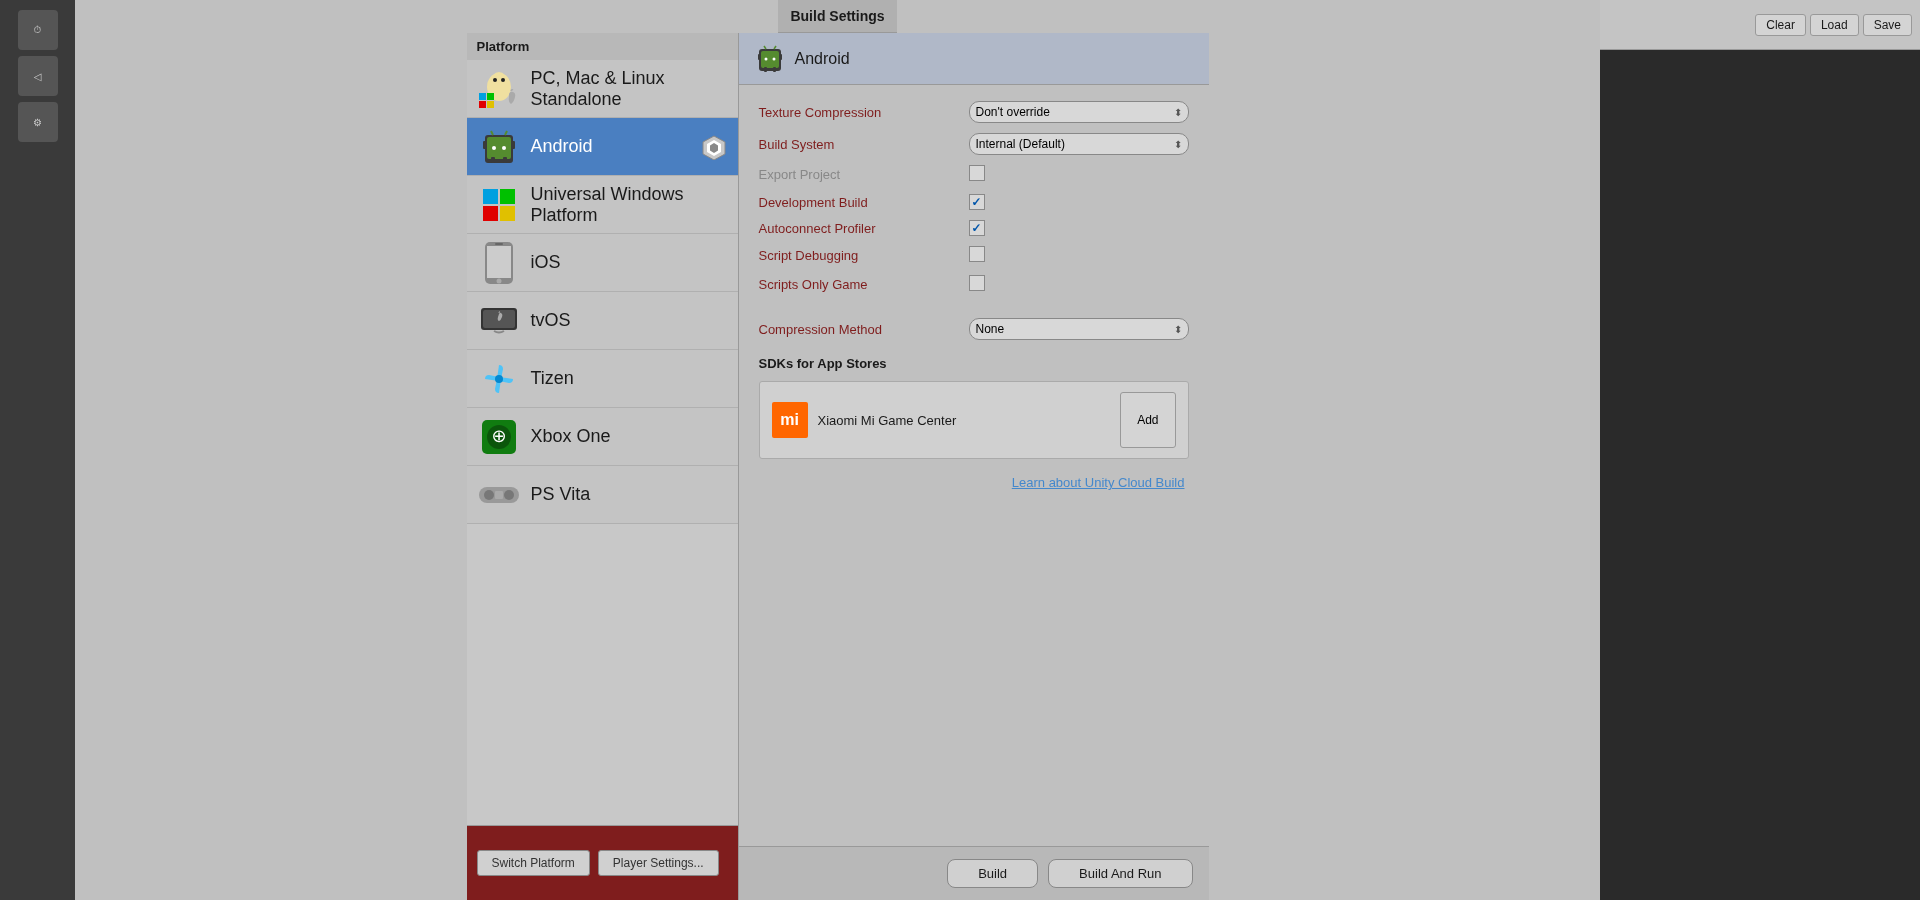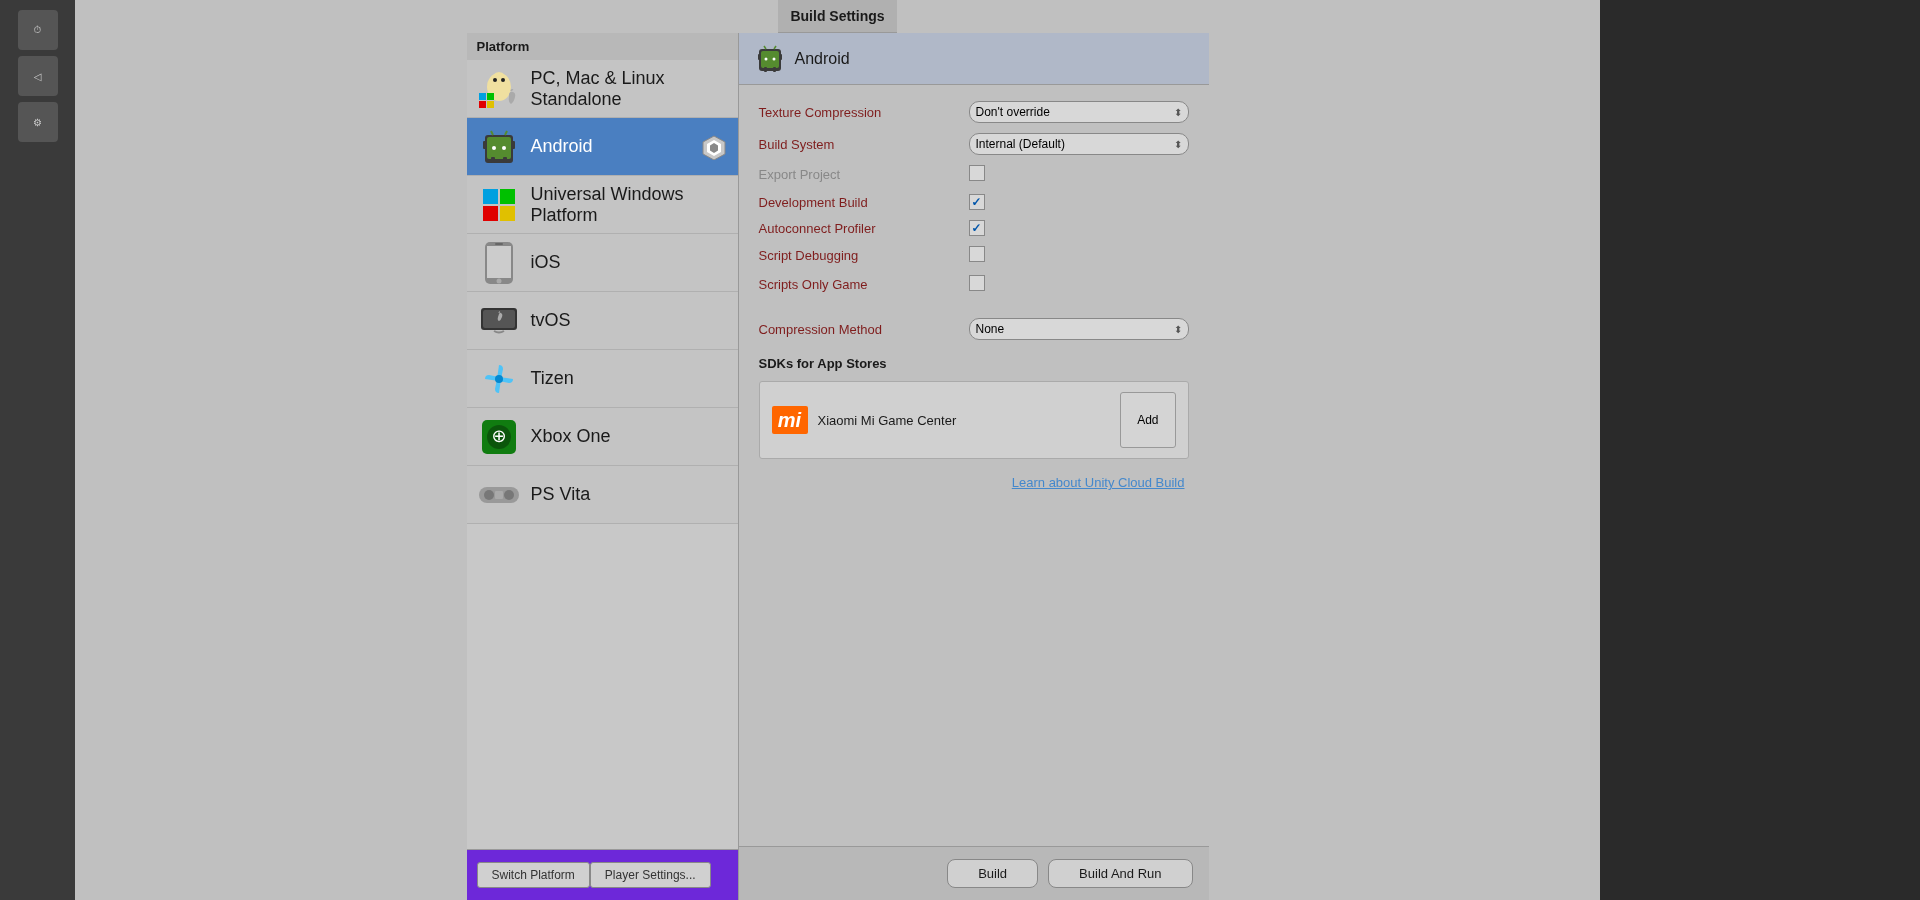--- a/index.html
+++ b/index.html
@@ -157,23 +157,24 @@
       right: 10px;
       width: 28px;
       height: 28px;
       display: flex;
       align-items: center;
       justify-content: center;
     }
 
     
     .platform-buttons {
-      padding: 12px 10px;
-      display: flex;
-      background: #6d28d9;
+      padding: 24px 10px;
+      display: flex;
+      gap: 8px;
+      background: #7f1d1d;
       border-top: 1px solid #999;
     }
 
     .plat-btn {
       background: #d0d0d0;
       border: 1px solid #888;
       border-radius: 3px;
       padding: 5px 14px;
       font-size: 12px;
       cursor: pointer;
@@ -307,30 +308,29 @@
       border-radius: 3px;
       padding: 10px 12px;
       display: flex;
       align-items: center;
       gap: 10px;
       margin-bottom: 10px;
     }
 
     .xiaomi-icon {
       width: 36px;
-      height: 28px;
+      height: 36px;
       background: #ff6600;
       border-radius: 2px;
       display: flex;
       align-items: center;
       justify-content: center;
       color: white;
-      font-size: 20px;
+      font-size: 16px;
       font-weight: bold;
-      font-style: italic;
     }
 
     .sdk-name {
       flex: 1;
       font-size: 13px;
     }
 
     .add-btn {
       background: #d4d4d4;
       border: 1px solid #999;
@@ -669,18 +669,23 @@
         </div>
 
       </div>
 
     </div>
 
   </div>
 
   <div class="right-panel">
 
+    <div class="right-top-toolbar">
+      <button class="toolbar-btn">Clear</button>
+      <button class="toolbar-btn">Load</button>
+      <button class="toolbar-btn">Save</button>
+    </div>
 
     <div class="right-dark-area"></div>
 
   </div>
 
 </div>
 
 </body></html>

